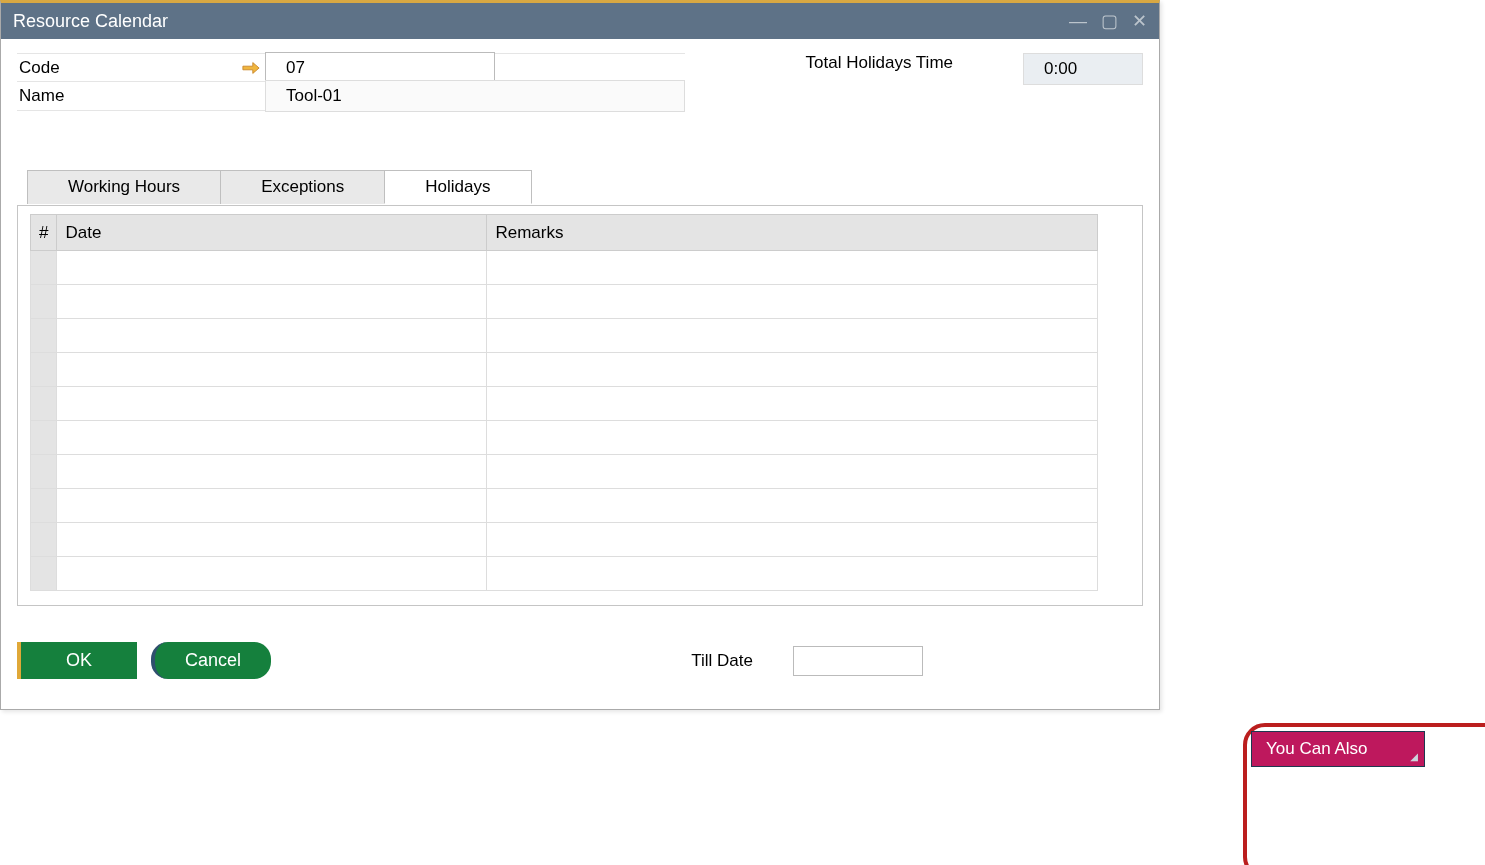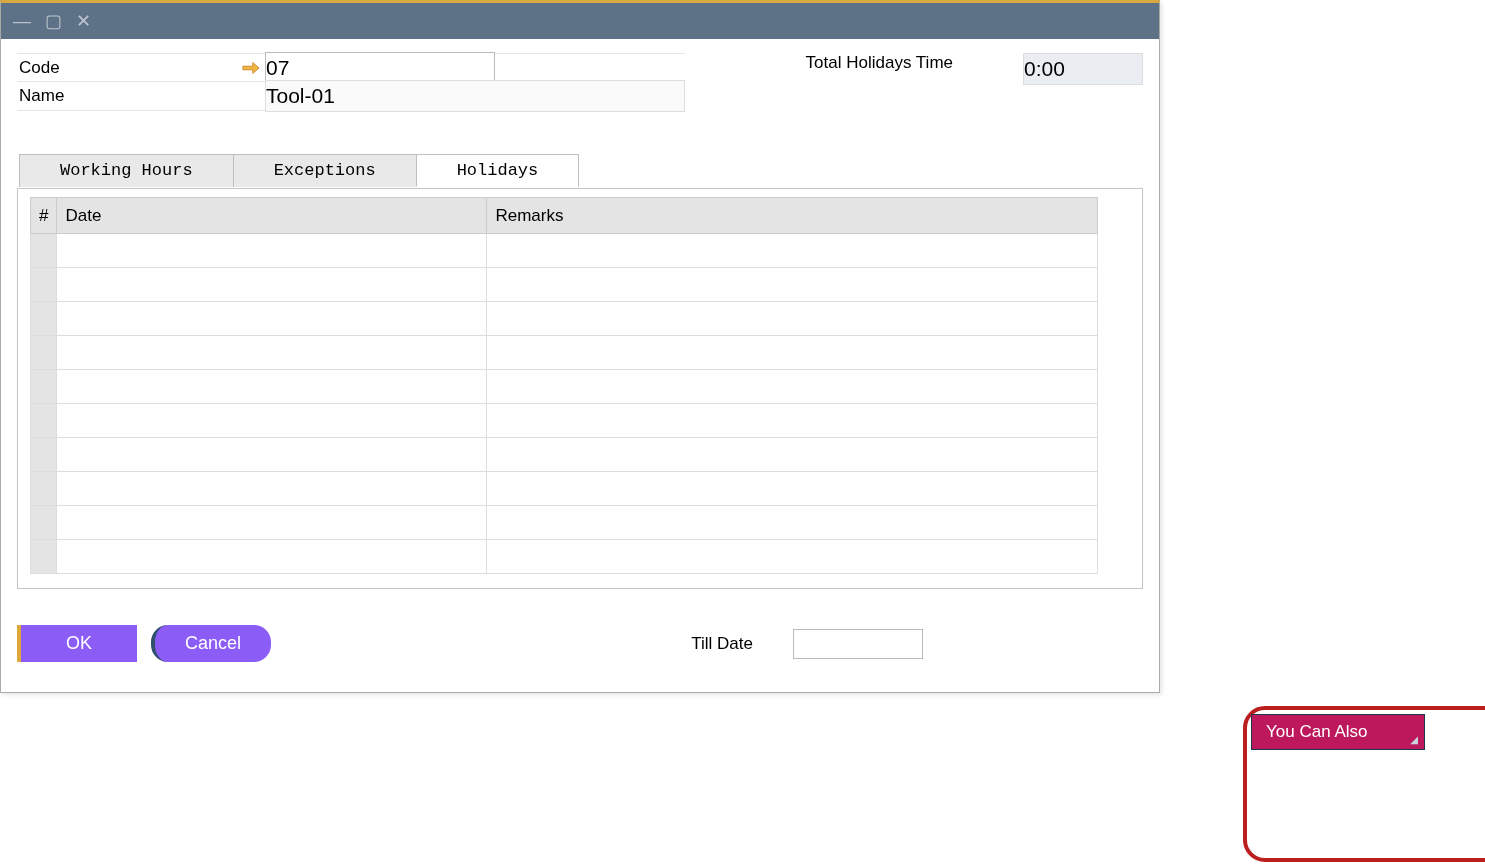--- a/index.html
+++ b/index.html
@@ -29,21 +29,21 @@
     }
     .titlebar-title { flex: 1; font-size: 18px; }
     .titlebar-controls { display: flex; gap: 14px; align-items: center; }
     .titlebar-btn { color: #bbc4cc; cursor: pointer; font-size: 18px; }
     .content {
       padding: 14px 16px 16px 16px;
       background: #fff;
     }
     .form-top {
       display: flex;
-      margin-bottom: 44px;
+      margin-bottom: 60px;
     }
     .form-left { flex: 0 0 auto; }
     .form-right { margin-left: auto; display: flex; align-items: flex-start; gap: 70px; }
     .form-row {
       display: flex;
       align-items: center;
       height: 29px;
       border-bottom: 1px solid #e5e5e5;
     }
     .form-row:first-child { border-top: 1px solid #e5e5e5; }
@@ -51,22 +51,22 @@
     .arrow-icon {
       width: 28px;
       display: flex;
       align-items: center;
       justify-content: center;
     }
     .arrow-icon svg { width: 18px; height: 14px; }
     .form-input {
       height: 32px;
       border: 1px solid #bbb;
-      padding: 2px 0;
-      font-size: 21px;
+      padding: 2px 20px;
+      font-size: 17px;
       background: #fff;
     }
     .form-input.code { width: 230px; }
     .form-input.name { width: 420px; border: 1px solid #ddd; background: #fafafa; }
     .form-input.readonly { background: #eaeef2; border: 1px solid #ddd; width: 120px; }
     .tab-area {
       border: 1px solid #c5c5c5;
       padding: 0;
       margin-bottom: 36px;
     }
@@ -120,21 +120,21 @@
       background: #e4e4e4;
       width: 24px;
     }
     .footer {
       display: flex;
       align-items: center;
       gap: 14px;
       padding: 0 6px 14px 0;
     }
     .btn-primary {
-      background: #8b5cf6;
+      background: #15803d;
       color: #fff;
       border: none;
       padding: 8px 0;
       width: 120px;
       font-size: 18px;
       cursor: pointer;
       border-left: 4px solid #e0a838;
     }
     .btn-primary.cancel { border-left: 4px solid #30506e; border-radius: 17px; }
     .footer-spacer { flex: 1; }
@@ -188,29 +188,29 @@
       padding: 4px 8px;
       cursor: pointer;
       white-space: nowrap;
       overflow: hidden;
       text-overflow: ellipsis;
     }
     .dropdown-item.highlight {
       background: #b7d3f2;
     }
     .tabs-outer {
-      margin: 0 10px 0 2px;
-      font-family: Liberation Mono, monospace;
+      margin: 0 10px 0 10px;
     }
   </style>
 </head>
 <body>
 
 <div class="window">
   <div class="titlebar">
+    <div class="titlebar-title">Resource Calendar</div>
     <div class="titlebar-controls">
       <span class="titlebar-btn">—</span>
       <span class="titlebar-btn">▢</span>
       <span class="titlebar-btn">✕</span>
     </div>
   </div>
 
   <div class="content">
     <div class="form-top">
       <div class="form-left">

